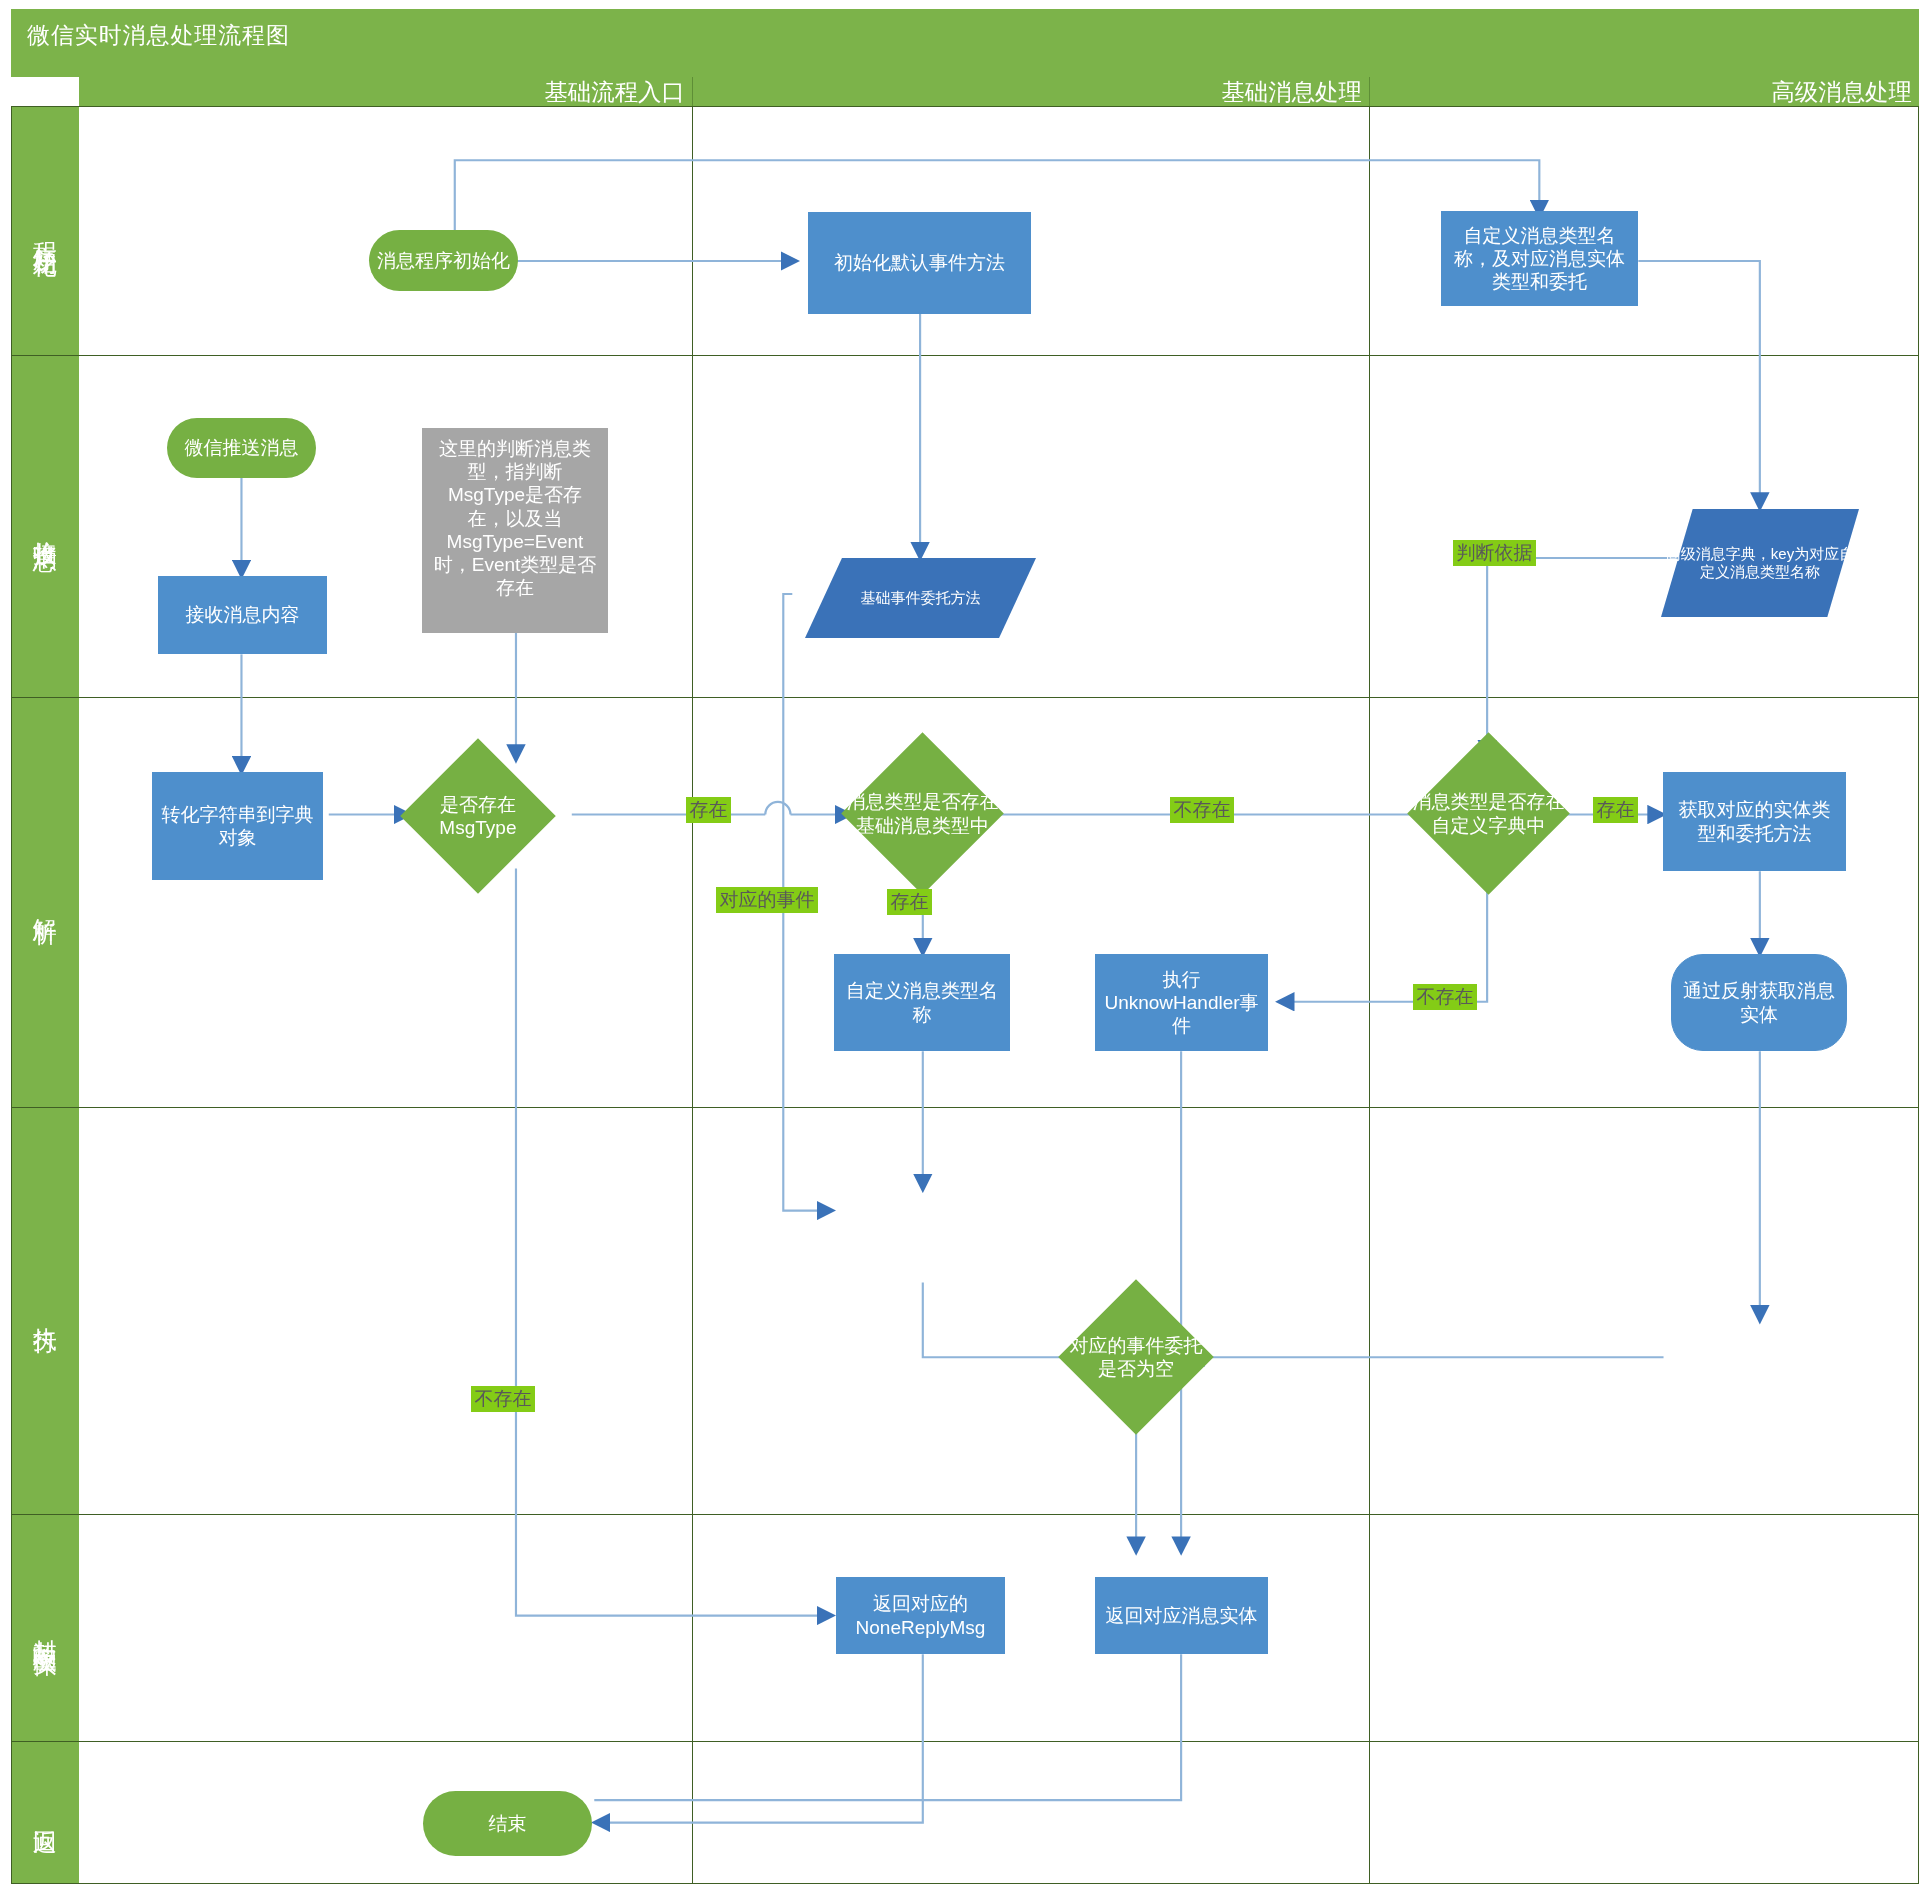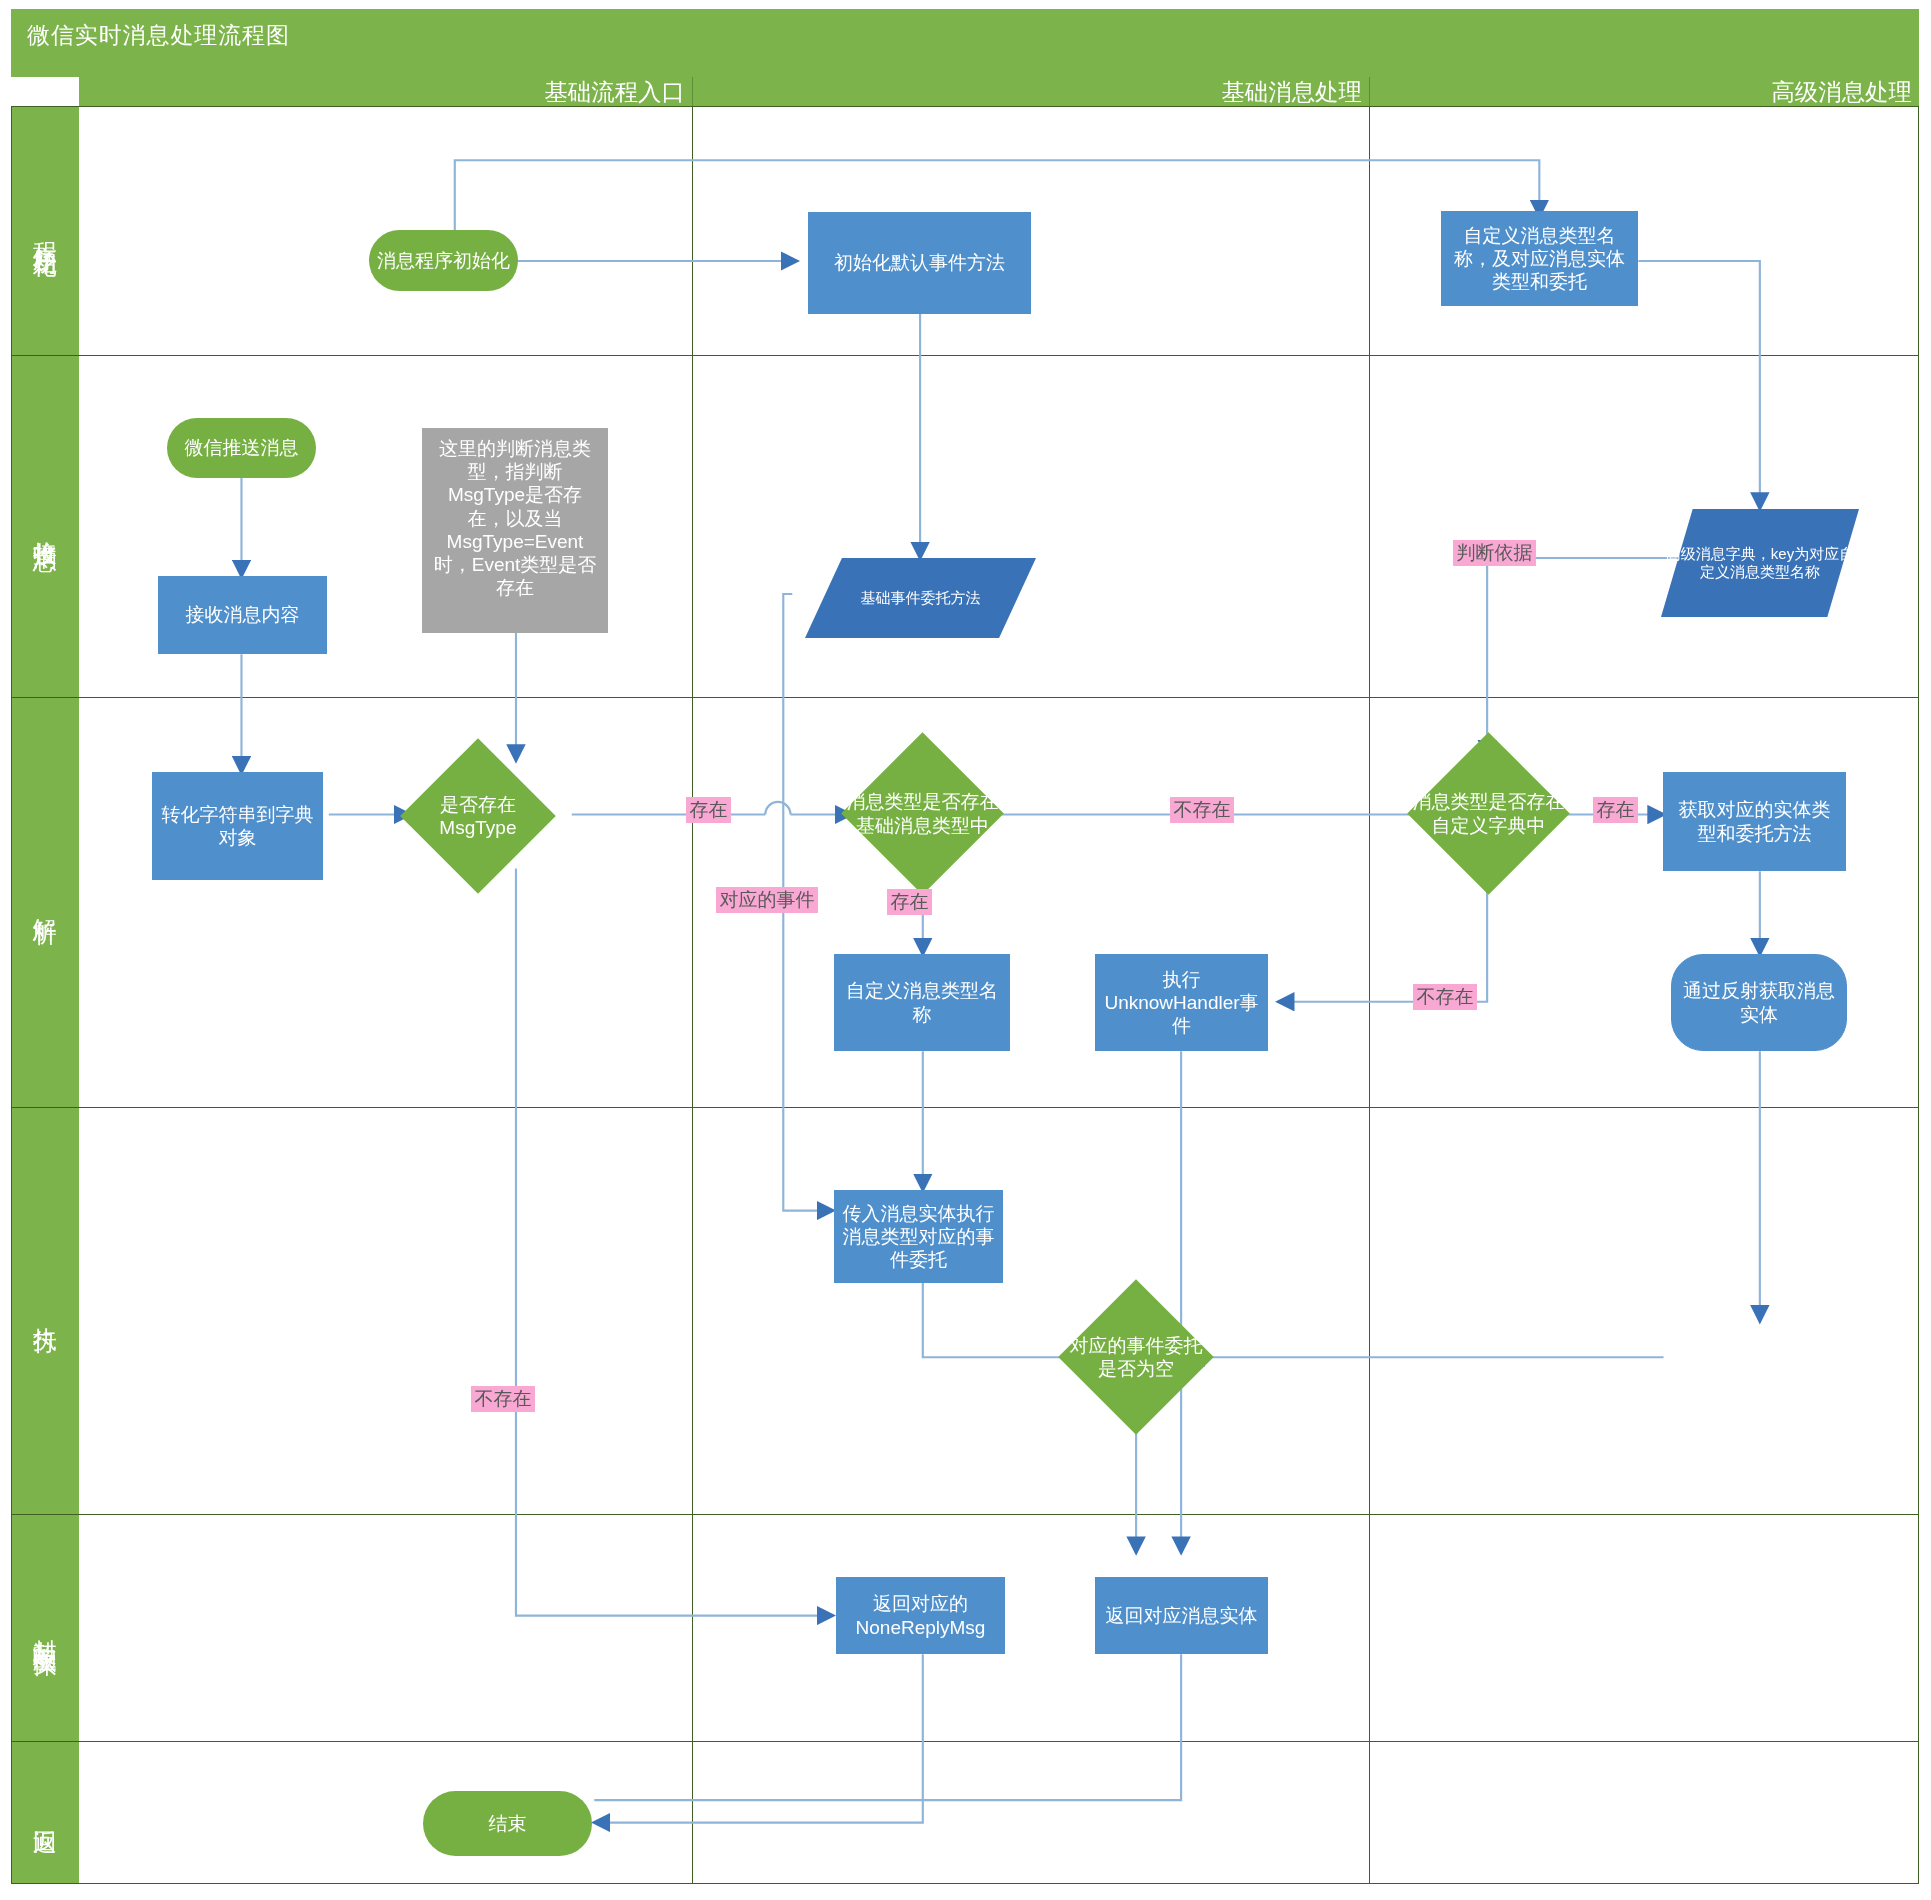--- a/index.html
+++ b/index.html
@@ -36,21 +36,21 @@
         display:flex;align-items:center;justify-content:center;text-align:center;color:#fff;font-size:19px;line-height:1.22;}
   .n-para{position:absolute;}
   .n-para .pbody{position:absolute;inset:0;background:#3A72B8;
         clip-path:polygon(16% 0,100% 0,84% 100%,0 100%);}
   .n-para .plabel{position:absolute;inset:0;display:flex;align-items:center;justify-content:center;
         text-align:center;color:#fff;font-size:15px;line-height:1.22;}
 
   
   svg.edges{position:absolute;left:0;top:0;width:1932px;height:1900px;overflow:visible;}
   .edge{fill:none;stroke:#8FB4D9;stroke-width:2.4;}
-  .elabel{position:absolute;font-size:19px;color:#595959;background:#f9a8d4;padding:0 3.6px;white-space:nowrap;}
+  .elabel{position:absolute;font-size:19px;color:#595959;background:#84cc16;padding:0 3.6px;white-space:nowrap;}
 </style>
 </head>
 <body>
 
 <div id="root">
 
   <div class="title-bar"></div>
   <div class="title-text">微信实时消息处理流程图</div>
 
   <div class="col-head" style="left:79px;width:614px;">基础流程入口</div>
@@ -205,21 +205,20 @@
   </div>
 
   <div class="node n-proc" style="left:1663px;top:772px;width:183px;height:99px;padding:0 5.4px;">获取对应的实体类型和委托方法</div>
 
   <div class="node n-proc" style="left:834px;top:954px;width:176px;height:97px;padding:0 5.4px;">自定义消息类型名称</div>
 
   <div class="node n-proc" style="left:1095px;top:954px;width:173px;height:97px;padding:0 5.4px;">执行UnknowHandler事件</div>
 
   <div class="node n-proc" style="left:1671px;top:954px;width:176px;height:97px;padding:0 5.4px;border-radius:32px;">通过反射获取消息实体</div>
 
-  <div class="node n-proc" style="left:834px;top:1190px;width:169px;height:93px;padding:0 5.4px;">传入消息实体执行消息类型对应的事件委托</div>
 
   <div class="n-diamond-wrap" style="left:1081px;top:1302px;width:110px;height:110px;">
     <div class="dia"></div>
     <div class="dlabel">对应的事件委托是否为空</div>
   </div>
 
 
   <div class="node n-proc" style="left:836px;top:1577px;width:169px;height:77px;padding:0 5.4px;">返回对应的NoneReplyMsg</div>
 
   <div class="node n-proc" style="left:1095px;top:1577px;width:173px;height:77px;padding:0 5.4px;">返回对应消息实体</div>

